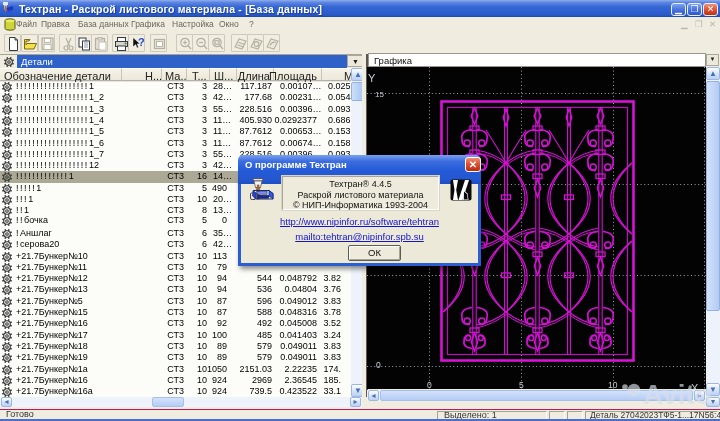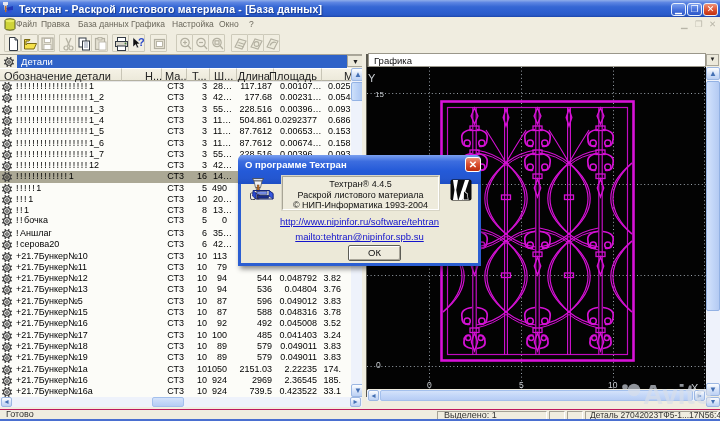--- a/index.html
+++ b/index.html
@@ -331,21 +331,21 @@
               <line x1="4.7" y1="3.0" x2="4.0" y2="1.3"></line>
               <line x1="7.3" y1="3.0" x2="8.0" y2="1.3"></line>
               <line x1="9.0" y1="4.7" x2="10.7" y2="4.0"></line>
             </g>
           </g>
         </svg></div>
       <span class="cname"><i class="bang">!!!!!!!!!!!!!!!!!!</i>1_4</span>
       <span class="c cma">СТ3</span>
       <span class="c ct">3</span>
       <span class="cL csh">11…</span>
-      <span class="c cdl">504.861</span>
+      <span class="c cdl">405.930</span>
       <span class="c cpln">0.0292377</span>
       <span class="cL cm">0.686…</span>
     </div>
   <div class="row" style="top:58.2px">
       <div class="gg"><svg class="gear" width="12" height="12" viewBox="0 0 12 12">
           <g stroke="#3a3a3a" fill="none" stroke-width="1.1">
             <circle cx="6" cy="6" r="3.3"></circle>
             <circle cx="6" cy="6" r="1.3"></circle>
             <g stroke-width="1.5">
               <line x1="9.0" y1="7.3" x2="10.7" y2="8.0"></line>

